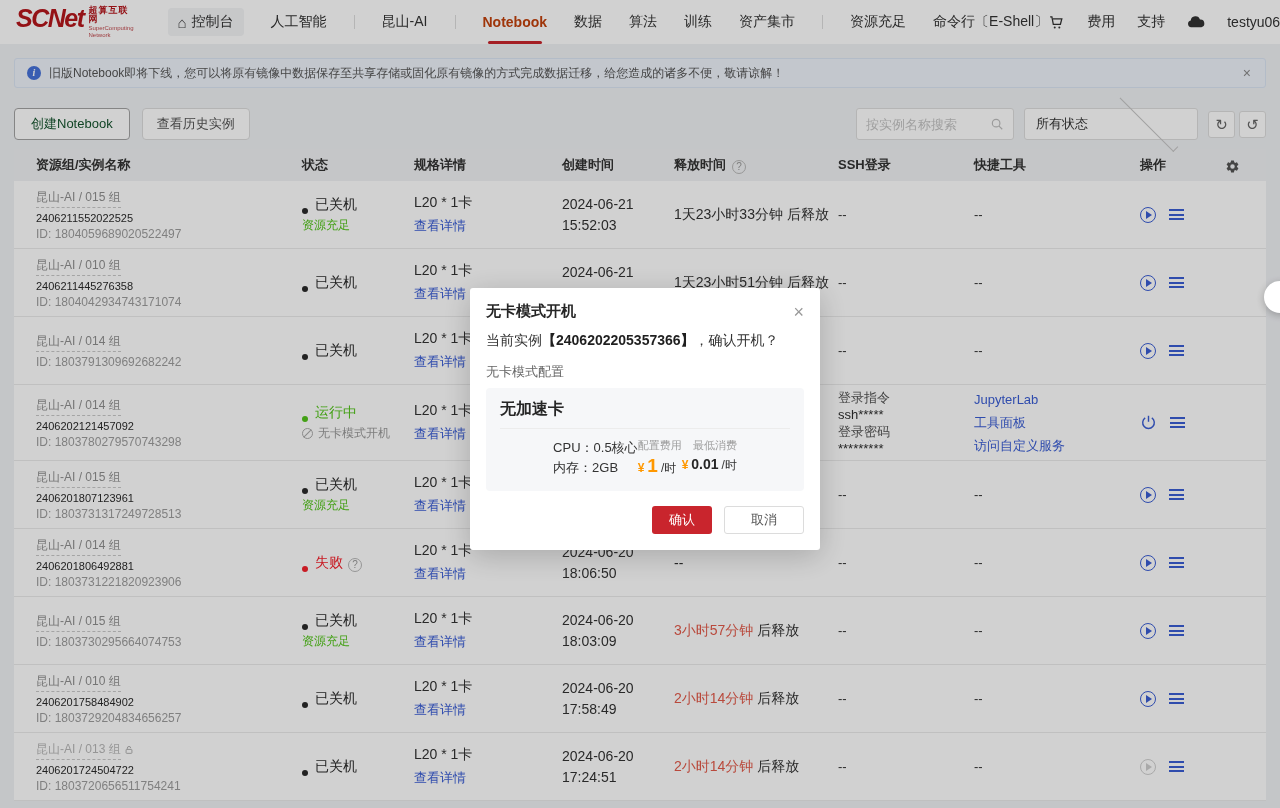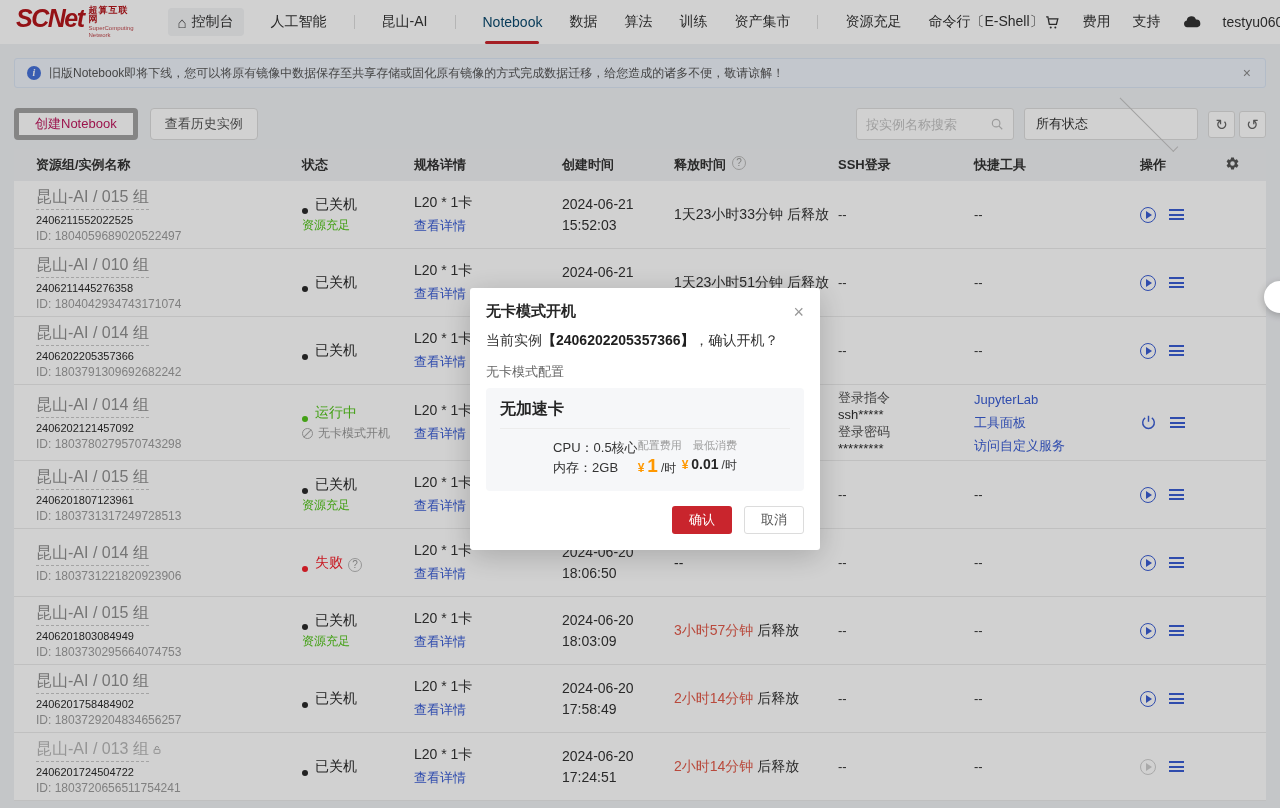--- a/index.html
+++ b/index.html
@@ -9,57 +9,57 @@
   
   .navbar{height:44px;background:#fff;display:flex;align-items:center;padding:0 22px 0 16px;position:relative}
   .logo{display:flex;margin-right:34px;cursor:pointer}
   .logo-text{font-size:25px;font-weight:800;font-style:italic;color:#b5161c;letter-spacing:-1.5px;line-height:1}
   .logo-sub{margin-left:5px;display:flex;flex-direction:column;line-height:1.1}
   .logo-sub-cn{font-size:9px;color:#b5161c;font-weight:700;letter-spacing:1px}
   .logo-sub-en{font-size:6px;color:#c04a4e}
   .nav-menu{display:flex;align-items:center;gap:27px;flex:1;height:44px}
   .nav-item{font-size:14px;color:#333;cursor:pointer;position:relative;height:44px;display:flex;align-items:center;white-space:nowrap}
   .nav-item.boxed{background:#f3f4f6;border-radius:4px;height:28px;padding:0 10px;align-self:center}
-  .nav-item.active{color:#0c4a6e;font-weight:400}
+  .nav-item.active{color:#c2410c;font-weight:700}
   .nav-item.active::after{content:'';position:absolute;left:50%;transform:translateX(-50%);bottom:0;width:54px;height:3px;background:#c9252d;border-radius:2px}
   .home-icon{font-size:15px;margin-right:5px;color:#444}
   .nav-divider{width:1px;height:14px;background:#ddd}
   .nav-right{display:flex;align-items:center;gap:22px}
   .nav-right .txt{font-size:14px;color:#333;cursor:pointer;white-space:nowrap}
   .user{display:flex;align-items:center;gap:7px;cursor:pointer}
   .chev{width:7px;height:7px;border-right:1.5px solid #999;border-bottom:1.5px solid #999;transform:rotate(45deg);display:inline-block;margin-top:-4px}
   .icon-btn-flat{display:flex;align-items:center;cursor:pointer}
 
   
   .banner{margin:14px 14px 0;height:30px;background:#eef3fb;border:1px solid #dbe6f5;border-radius:3px;display:flex;align-items:center;padding:0 12px;font-size:12px;color:#555;gap:8px}
   .info-i{width:14px;height:14px;min-width:14px;border-radius:50%;background:#4672d9;color:#fff;font-size:10px;font-weight:700;font-style:italic;text-align:center;line-height:14px;font-family:"Liberation Serif",serif}
   .banner-close{margin-left:auto;color:#8a8a8a;font-size:14px;cursor:pointer;padding:0 2px}
 
   
   .toolbar{margin:20px 14px 0;display:flex;align-items:center}
   .btn{height:32px;border-radius:4px;font-size:13px;background:#fff;cursor:pointer;font-family:inherit}
-  .btn-create{border:5px solid #a3a3a3;color:#be185d;padding:0 16px}
+  .btn-create{border:1px solid #a3a3a3;color:#14532d;padding:0 16px}
   .btn-history{border:1px solid #dcdcdc;color:#555;padding:0 14px;margin-left:12px}
   .tb-spacer{flex:1}
   .search-box{width:158px;height:32px;border:1px solid #ddd;border-radius:3px;background:#fff;display:flex;align-items:center;padding:0 9px}
   .search-inp{border:none;outline:none;flex:1;font-size:13px;color:#333;min-width:0;font-family:inherit}
   .search-inp::placeholder{color:#c3c3c3}
   .select-box{width:174px;height:32px;border:1px solid #ddd;border-radius:3px;background:#fff;display:flex;align-items:center;padding:0 11px;margin-left:10px;cursor:pointer}
   .select-box span{font-size:13px;color:#333;flex:1}
   .sq-btn{width:27px;height:27px;border:1px solid #ddd;border-radius:3px;background:#fff;color:#666;font-size:15px;line-height:25px;text-align:center;margin-left:10px;cursor:pointer}
   .sq-btn + .sq-btn{margin-left:4px}
 
   
   .table{margin:9px 14px 0;background:#fff}
   .thead,.trow{display:grid;grid-template-columns:266px 112px 148px 112px 164px 136px 166px 1fr;padding-left:22px;align-items:center}
   .thead{background:#f1f2f4;height:32px;font-size:13px;font-weight:700;color:#333}
-  .th{display:flex;align-items:flex-start;gap:4px}
+  .th{display:flex;align-items:flex-end;gap:4px}
   .trow{min-height:68px;border-bottom:1px solid #ebebeb;background:#fff;font-size:14px;color:#333}
   .trow.tall{min-height:76px}
-  .grp{font-size:16px;color:#8f8f8f;display:inline-flex;align-items:center;gap:3px}
+  .grp{font-size:12px;color:#8f8f8f;display:inline-flex;align-items:center;gap:3px}
   .grp-label{border-bottom:1px dashed #c9c9c9;padding-bottom:1px}
   .grp.muted .grp-label{color:#b7b7b7}
   .iname{font-size:11px;color:#2a2a2a;margin-top:4px}
   .iid{font-size:12px;color:#9d9d9d;margin-top:3px}
   .stline{display:flex;align-items:flex-end}
   .dot{width:6px;height:6px;border-radius:50%;display:inline-block;margin-right:7px}
   .dot.off{background:#2a2a2a}.dot.running{background:#52c41a}.dot.failed{background:#f5222d}
   .st-off{color:#2a2a2a}.st-running{color:#52c41a}.st-failed{color:#f5222d}
   .note{font-size:12px;margin-top:3px}
   .note.green{color:#52c41a}
@@ -102,21 +102,21 @@
   .card-specs{font-size:13px;color:#333;line-height:20px}
   .price-label{font-size:11px;color:#9d9d9d;margin-bottom:2px}
   .price-line{white-space:nowrap}
   .cur{color:#ff9800;font-size:12px;font-weight:700}
   .fee-val{color:#ff9800;font-size:19px;font-weight:700;margin:0 3px}
   .min-val{color:#262626;font-size:14px;font-weight:700;margin:0 3px}
   .unit{color:#333;font-size:12px}
   .p-right{text-align:right}
   .m-foot{display:flex;justify-content:flex-end;margin-top:15px}
   .btn-confirm{width:60px;height:28px;background:#c9252d;color:#fff;border:none;border-radius:3px;font-size:13px;cursor:pointer;font-family:inherit}
-  .btn-cancel{width:60px;height:28px;background:#fff;color:#555;border:1px solid #dcdcdc;border-radius:3px;font-size:13px;margin-left:12px;cursor:pointer;font-family:inherit}
+  .btn-cancel{width:80px;height:28px;background:#fff;color:#555;border:1px solid #dcdcdc;border-radius:3px;font-size:13px;margin-left:12px;cursor:pointer;font-family:inherit}
 </style>
 </head>
 <body>
 
 <div class="navbar">
   <div class="logo">
     <span class="logo-text">SCNet</span>
     <span class="logo-sub">
       <span class="logo-sub-cn">超算互联网</span>
       <span class="logo-sub-en">SuperComputing Network</span>
@@ -284,21 +284,21 @@
         <div class="c-ssh"><span class="dash">--</span></div>
         <div class="c-tools"><span class="dash">--</span></div>
         <div class="c-ops">
           <span class="play-btn"></span>
           <span class="ham-btn"></span>
         </div>
       </div>
       <div class="trow">
         <div class="c-name"><div class="grp">
             <span class="grp-label">昆山-AI / 014 组</span>
-          </div><div class="iname">2406202205357366</div><div class="iid">ID: 1803791309692682242</div></div>
+          </div><div class="iid">ID: 1803791309692682242</div></div>
         <div class="c-status">
           <div class="stline">
             <span class="dot off"></span>
             <span class="st-off">已关机</span>
           </div>
         </div>
         <div class="c-spec"><div>L20 * 1卡</div><a class="link">查看详情</a></div>
         <div class="c-created">
           <div></div>
           <div></div>
@@ -372,21 +372,21 @@
         <div class="c-ssh"><span class="dash">--</span></div>
         <div class="c-tools"><span class="dash">--</span></div>
         <div class="c-ops">
           <span class="play-btn"></span>
           <span class="ham-btn"></span>
         </div>
       </div>
       <div class="trow">
         <div class="c-name"><div class="grp">
             <span class="grp-label">昆山-AI / 014 组</span>
-          </div><div class="iid">ID: 1803731221820923906</div></div>
+          </div><div class="iname">2406201806492881</div><div class="iid">ID: 1803731221820923906</div></div>
         <div class="c-status">
           <div class="stline">
             <span class="dot failed"></span>
             <span class="st-failed">失败</span>
             <span class="qcircle">?</span>
           </div>
         </div>
         <div class="c-spec"><div>L20 * 1卡</div><a class="link">查看详情</a></div>
         <div class="c-created">
           <div>2024-06-20</div>
@@ -396,21 +396,21 @@
         <div class="c-ssh"><span class="dash">--</span></div>
         <div class="c-tools"><span class="dash">--</span></div>
         <div class="c-ops">
           <span class="play-btn"></span>
           <span class="ham-btn"></span>
         </div>
       </div>
       <div class="trow">
         <div class="c-name"><div class="grp">
             <span class="grp-label">昆山-AI / 015 组</span>
-          </div><div class="iname">2406201803084949</div><div class="iid">ID: 1803730295664074753</div></div>
+          </div><div class="iid">ID: 1803730295664074753</div></div>
         <div class="c-status">
           <div class="stline">
             <span class="dot off"></span>
             <span class="st-off">已关机</span>
           </div>
           <div class="note green"><span>资源充足</span></div>
         </div>
         <div class="c-spec"><div>L20 * 1卡</div><a class="link">查看详情</a></div>
         <div class="c-created">
           <div>2024-06-20</div>

